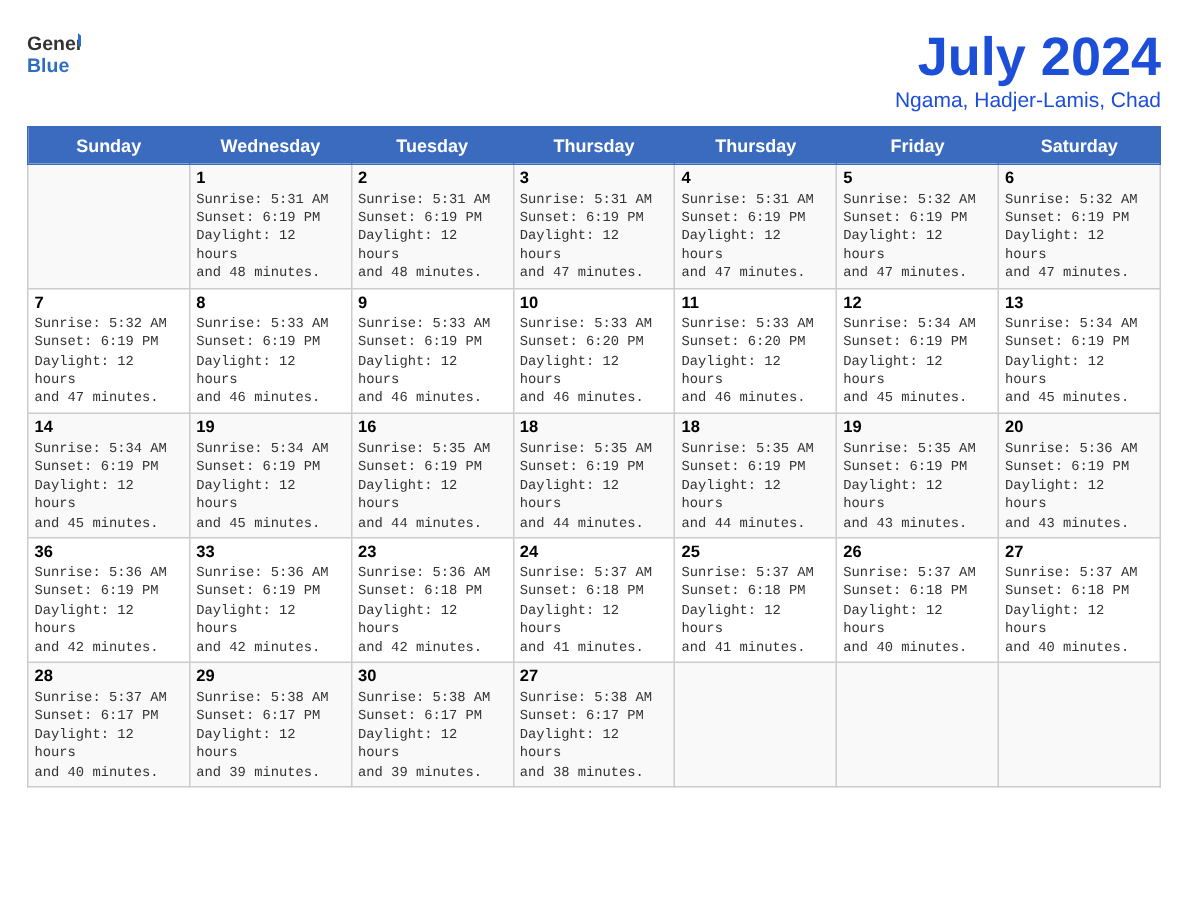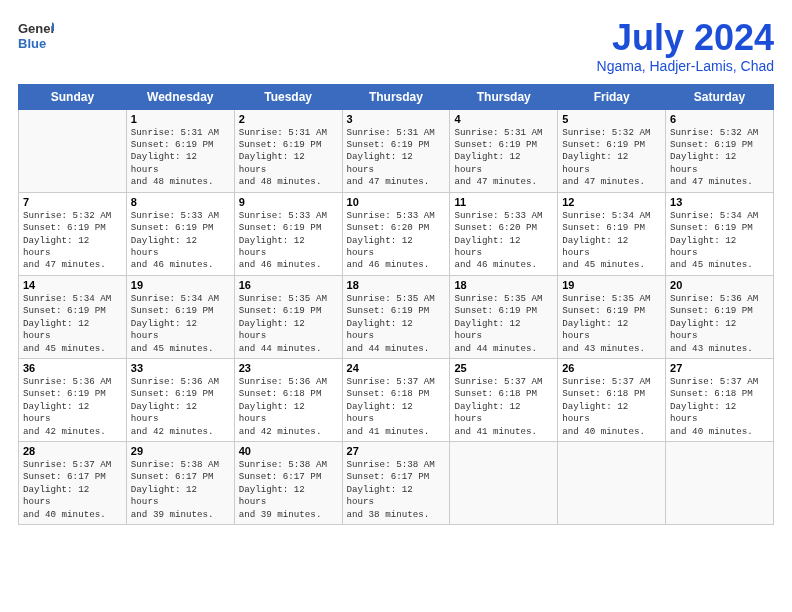--- a/index.html
+++ b/index.html
@@ -237,21 +237,21 @@
         <tr>
           <td>
             <span class="day-num">28</span>
             <div class="day-info">Sunrise: 5:37 AM<br>Sunset: 6:17 PM<br>Daylight: 12 hours<br>and 40 minutes.</div>
           </td>
           <td>
             <span class="day-num">29</span>
             <div class="day-info">Sunrise: 5:38 AM<br>Sunset: 6:17 PM<br>Daylight: 12 hours<br>and 39 minutes.</div>
           </td>
           <td>
-            <span class="day-num">40</span>
+            <span class="day-num">30</span>
             <div class="day-info">Sunrise: 5:38 AM<br>Sunset: 6:17 PM<br>Daylight: 12 hours<br>and 39 minutes.</div>
           </td>
           <td>
             <span class="day-num">27</span>
             <div class="day-info">Sunrise: 5:38 AM<br>Sunset: 6:17 PM<br>Daylight: 12 hours<br>and 38 minutes.</div>
           </td>
           <td class="empty-cell"></td>
           <td class="empty-cell"></td>
           <td class="empty-cell"></td>
         </tr>

